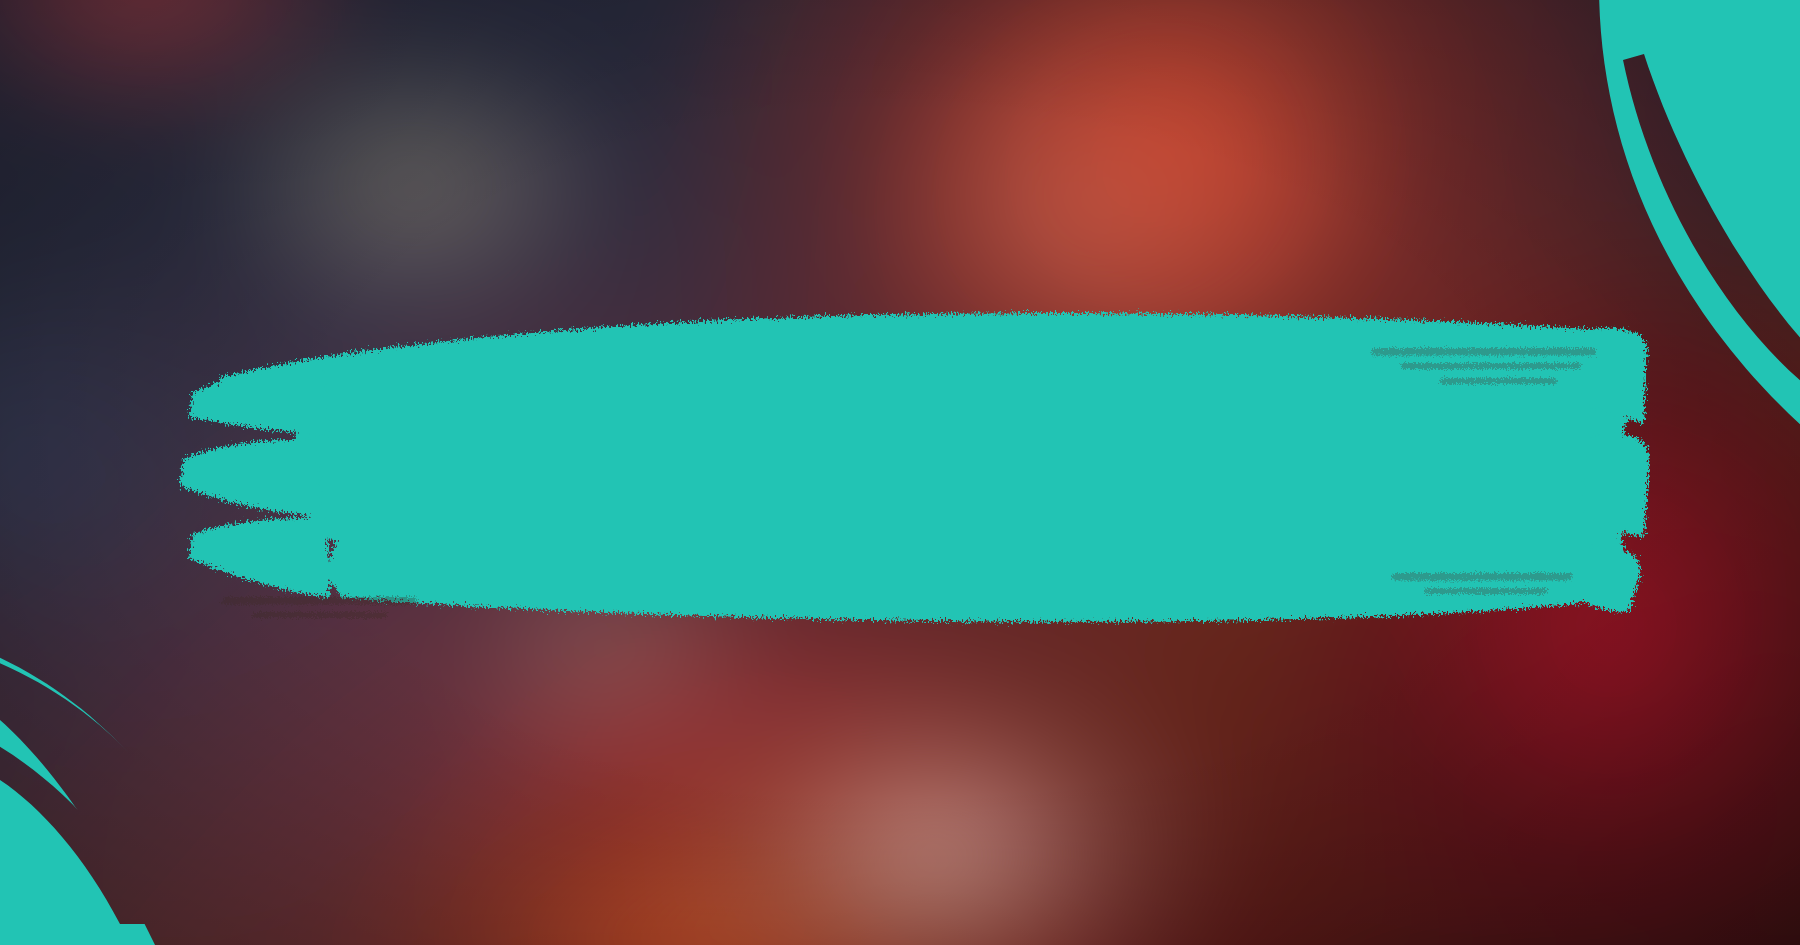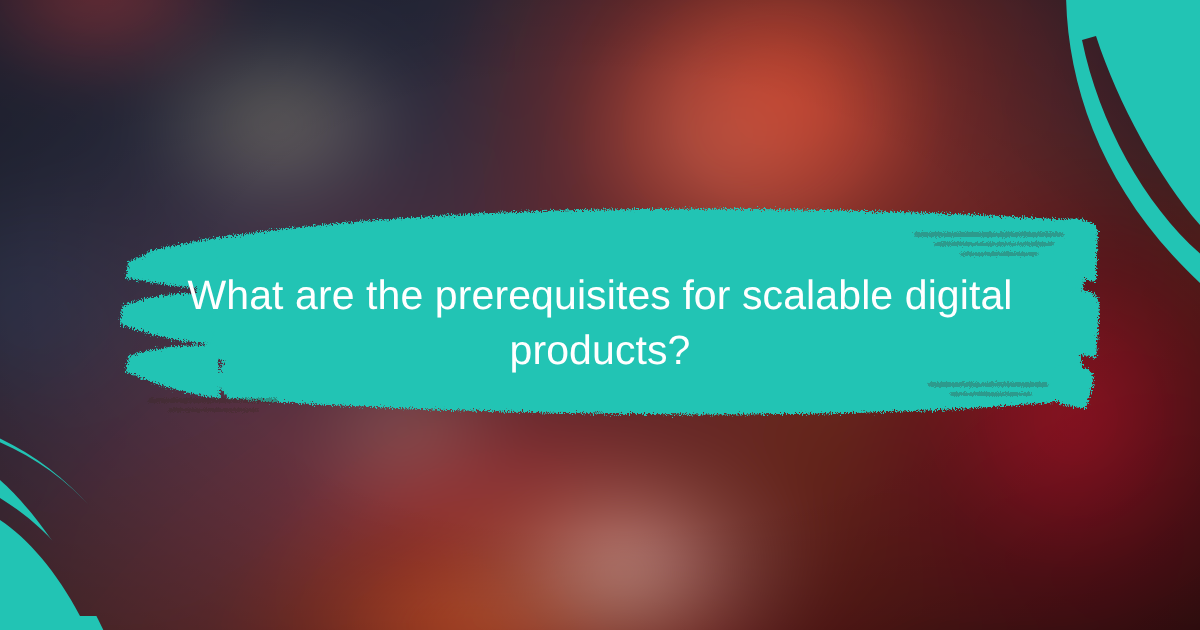--- a/index.html
+++ b/index.html
@@ -163,15 +163,14 @@
         <rect x="826" y="56" width="120" height="4" rx="2" fill="#4a3a34"></rect>
         <rect x="852" y="66" width="78" height="4" rx="2" fill="#4a3a34"></rect>
         <rect x="820" y="196" width="120" height="5" rx="2.5" fill="#4a3a34"></rect>
         <rect x="842" y="206" width="82" height="4" rx="2" fill="#4a3a34"></rect>
         <rect x="40" y="212" width="130" height="5" rx="2.5" fill="#3a2a24"></rect>
         <rect x="60" y="222" width="90" height="4" rx="2" fill="#3a2a24"></rect>
       </g>
     </svg>
   </div>
 
-  <div class="headline">What are the prerequisites for scalable digital products?</div>
 
 </div>
 
 </body></html>

